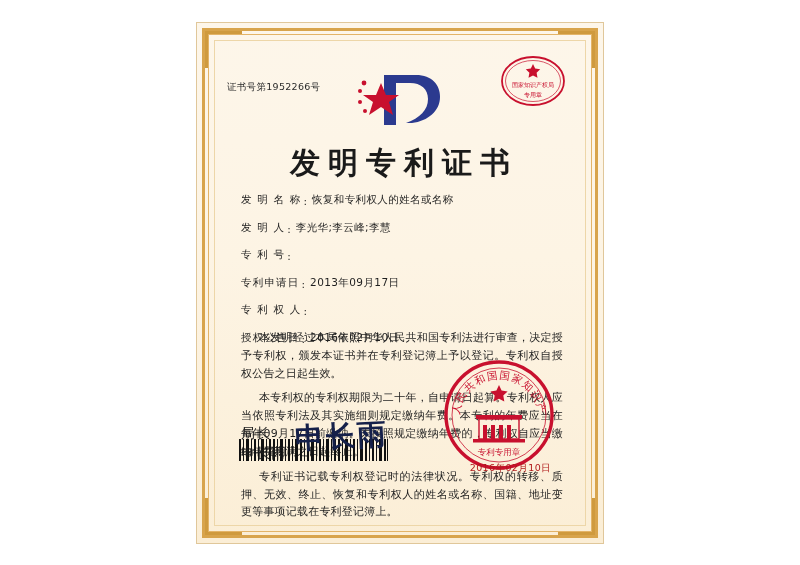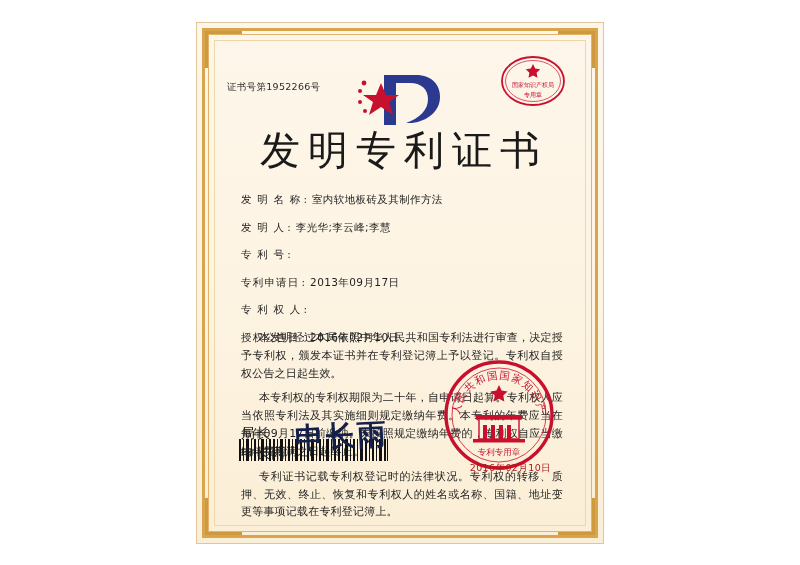--- a/index.html
+++ b/index.html
@@ -97,39 +97,39 @@
     right: 10px;
     top: 8px;
     width: 68px;
     height: 52px;
   }
 
   .title {
     position: absolute;
     left: 0;
     right: 0;
-    top: 76px;
+    top: 96px;
     text-align: center;
     font-family: "DejaVu Serif", serif;
-    font-weight: normal;
-    font-size: 40px;
+    font-weight: bold;
+    font-size: 30px;
     letter-spacing: 8px;
     color: #1a1a1a;
     text-indent: 8px;
   }
 
   .fields {
     position: absolute;
     left: 18px;
     right: 10px;
     top: 146px;
   }
   .field-row {
     display: flex;
-    align-items: flex-start;
+    align-items: flex-end;
     margin-bottom: 13.5px;
     font-size: 10.5px;
     color: #1f1f1f;
   }
   .field-label {
     flex: 0 0 auto;
     letter-spacing: 1.2px;
     white-space: nowrap;
   }
   .field-sep {
@@ -261,21 +261,21 @@
           <text x="34" y="42" font-size="6" fill="#c8102e" text-anchor="middle" font-family="DejaVu Sans, sans-serif">专用章</text>
         </svg>
       </div>
 
       <div class="title">发明专利证书</div>
 
       <div class="fields">
         <div class="field-row">
           <span class="field-label">发 明 名 称</span>
           <span class="field-sep">:</span>
-          <span class="field-value">室内软地板砖及其制作方法</span>
+          <span class="field-value">恢复和专利权人的姓名或名称</span>
         </div>
         <div class="field-row">
           <span class="field-label">发 明 人</span>
           <span class="field-sep">:</span>
           <span class="field-value">李光华;李云峰;李慧</span>
         </div>
         <div class="field-row">
           <span class="field-label">专 利 号</span>
           <span class="field-sep">:</span>
         </div>

